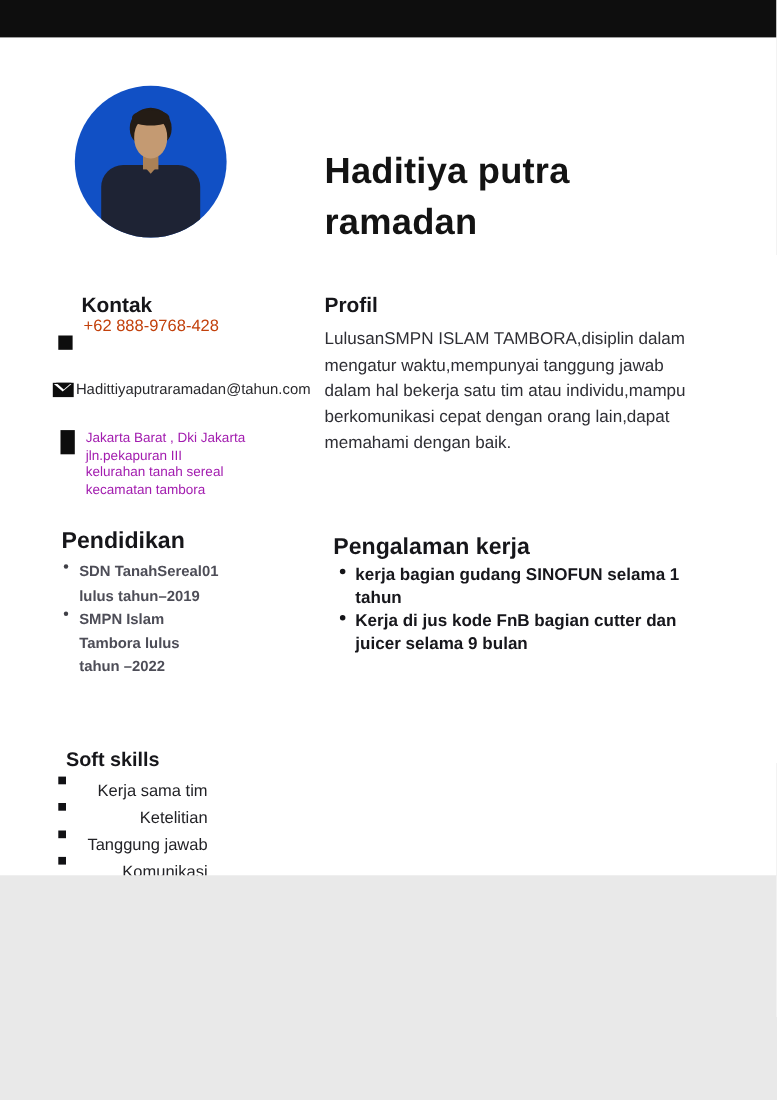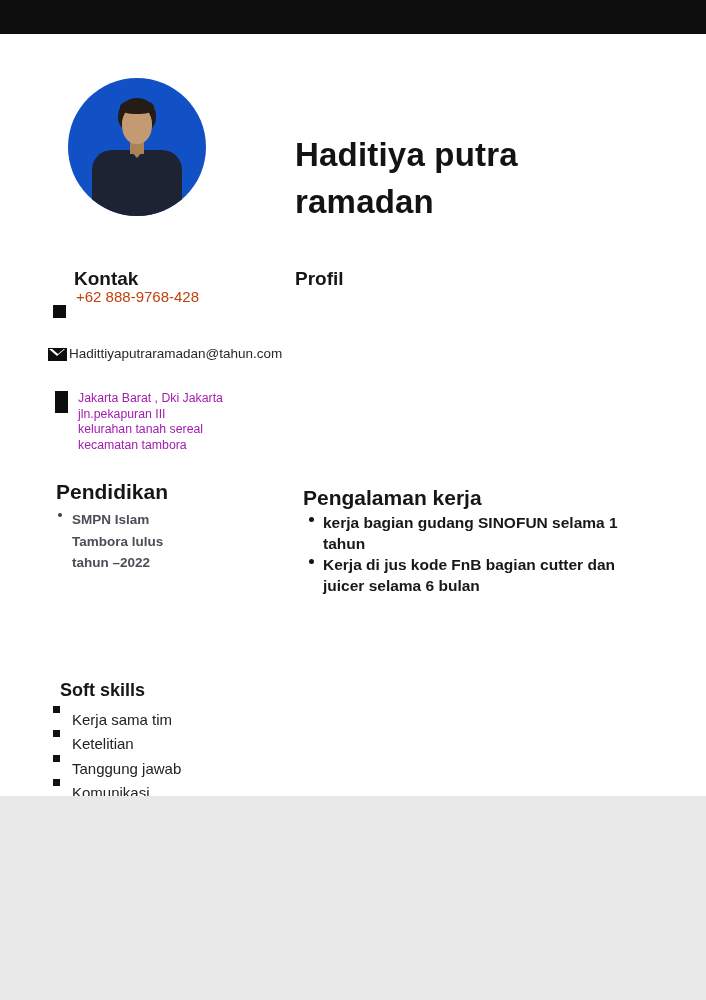--- a/index.html
+++ b/index.html
@@ -91,21 +91,21 @@
   .pendidikan-list { position: absolute; left: 72px; top: 509px; width: 190px; }
   .pendidikan-item { position: relative; font-size: 13.5px; font-weight: 700; line-height: 21.5px; color: #4d4d57; }
   .pendidikan-item .dot {
     position: absolute; left: -14px; top: 4px;
     width: 4px; height: 4px; border-radius: 50%; background: #3f3f46;
   }
 
   
   .soft-heading { position: absolute; left: 60px; top: 680px; font-size: 18px; }
   .soft-list { position: absolute; left: 72px; top: 712px; display: flex; flex-direction: column; gap: 9.3px; }
-  .soft-item { position: relative; font-size: 15px; line-height: 15px; color: #222226; }
+  .soft-item { position: relative; font-size: 15px; line-height: 15px; color: #222226; text-align: right; }
   .soft-item .sq {
     position: absolute; left: -19px; top: -6px;
     width: 7px; height: 7px; background: #111114;
   }
 
   
   .profil-heading { position: absolute; left: 295px; top: 268px; font-size: 19px; }
   .profil-text {
     position: absolute; left: 295px; top: 297px; width: 395px;
     font-size: 15.5px; line-height: 23.5px; color: #2e2e34;
@@ -144,42 +144,52 @@
   <div class="phone-text">+62 888-9768-428</div>
   <div class="email-icon"></div>
   <div class="email-text">Hadittiyaputraramadan@tahun.com</div>
   <div class="location-icon"></div>
   <div class="address-text preline">Jakarta Barat , Dki Jakarta
 jln.pekapuran III
 kelurahan tanah sereal
 kecamatan tambora</div>
 
   <div class="heading profil-heading">Profil</div>
+  <div class="profil-text preline">LulusanSMPN ISLAM TAMBORA,disiplin dalam
+mengatur waktu,mempunyai tanggung jawab
+dalam hal bekerja satu tim atau individu,mampu
+berkomunikasi cepat dengan orang lain,dapat
+memahami dengan baik.</div>
 
   <div class="heading pendidikan-heading">Pendidikan</div>
   <div class="pendidikan-list">
     <div class="pendidikan-item">
       <span class="dot"></span>
+      <span class="preline">SDN TanahSereal01
+lulus tahun–2019</span>
+    </div>
+    <div class="pendidikan-item">
+      <span class="dot"></span>
       <span class="preline">SMPN Islam
 Tambora lulus
 tahun –2022</span>
     </div>
   </div>
 
   <div class="heading pengalaman-heading">Pengalaman kerja</div>
   <div class="pengalaman-list">
     <div class="pengalaman-item">
       <span class="dot"></span>
       <span class="preline">kerja bagian gudang SINOFUN selama 1
 tahun</span>
     </div>
     <div class="pengalaman-item">
       <span class="dot"></span>
       <span class="preline">Kerja di jus kode FnB  bagian cutter dan
-juicer selama 6 bulan</span>
+juicer selama 9 bulan</span>
     </div>
   </div>
 
   <div class="heading soft-heading">Soft skills</div>
   <div class="soft-list">
     <div class="soft-item">
       <span class="sq"></span>
       <span>Kerja sama tim</span>
     </div>
     <div class="soft-item">

